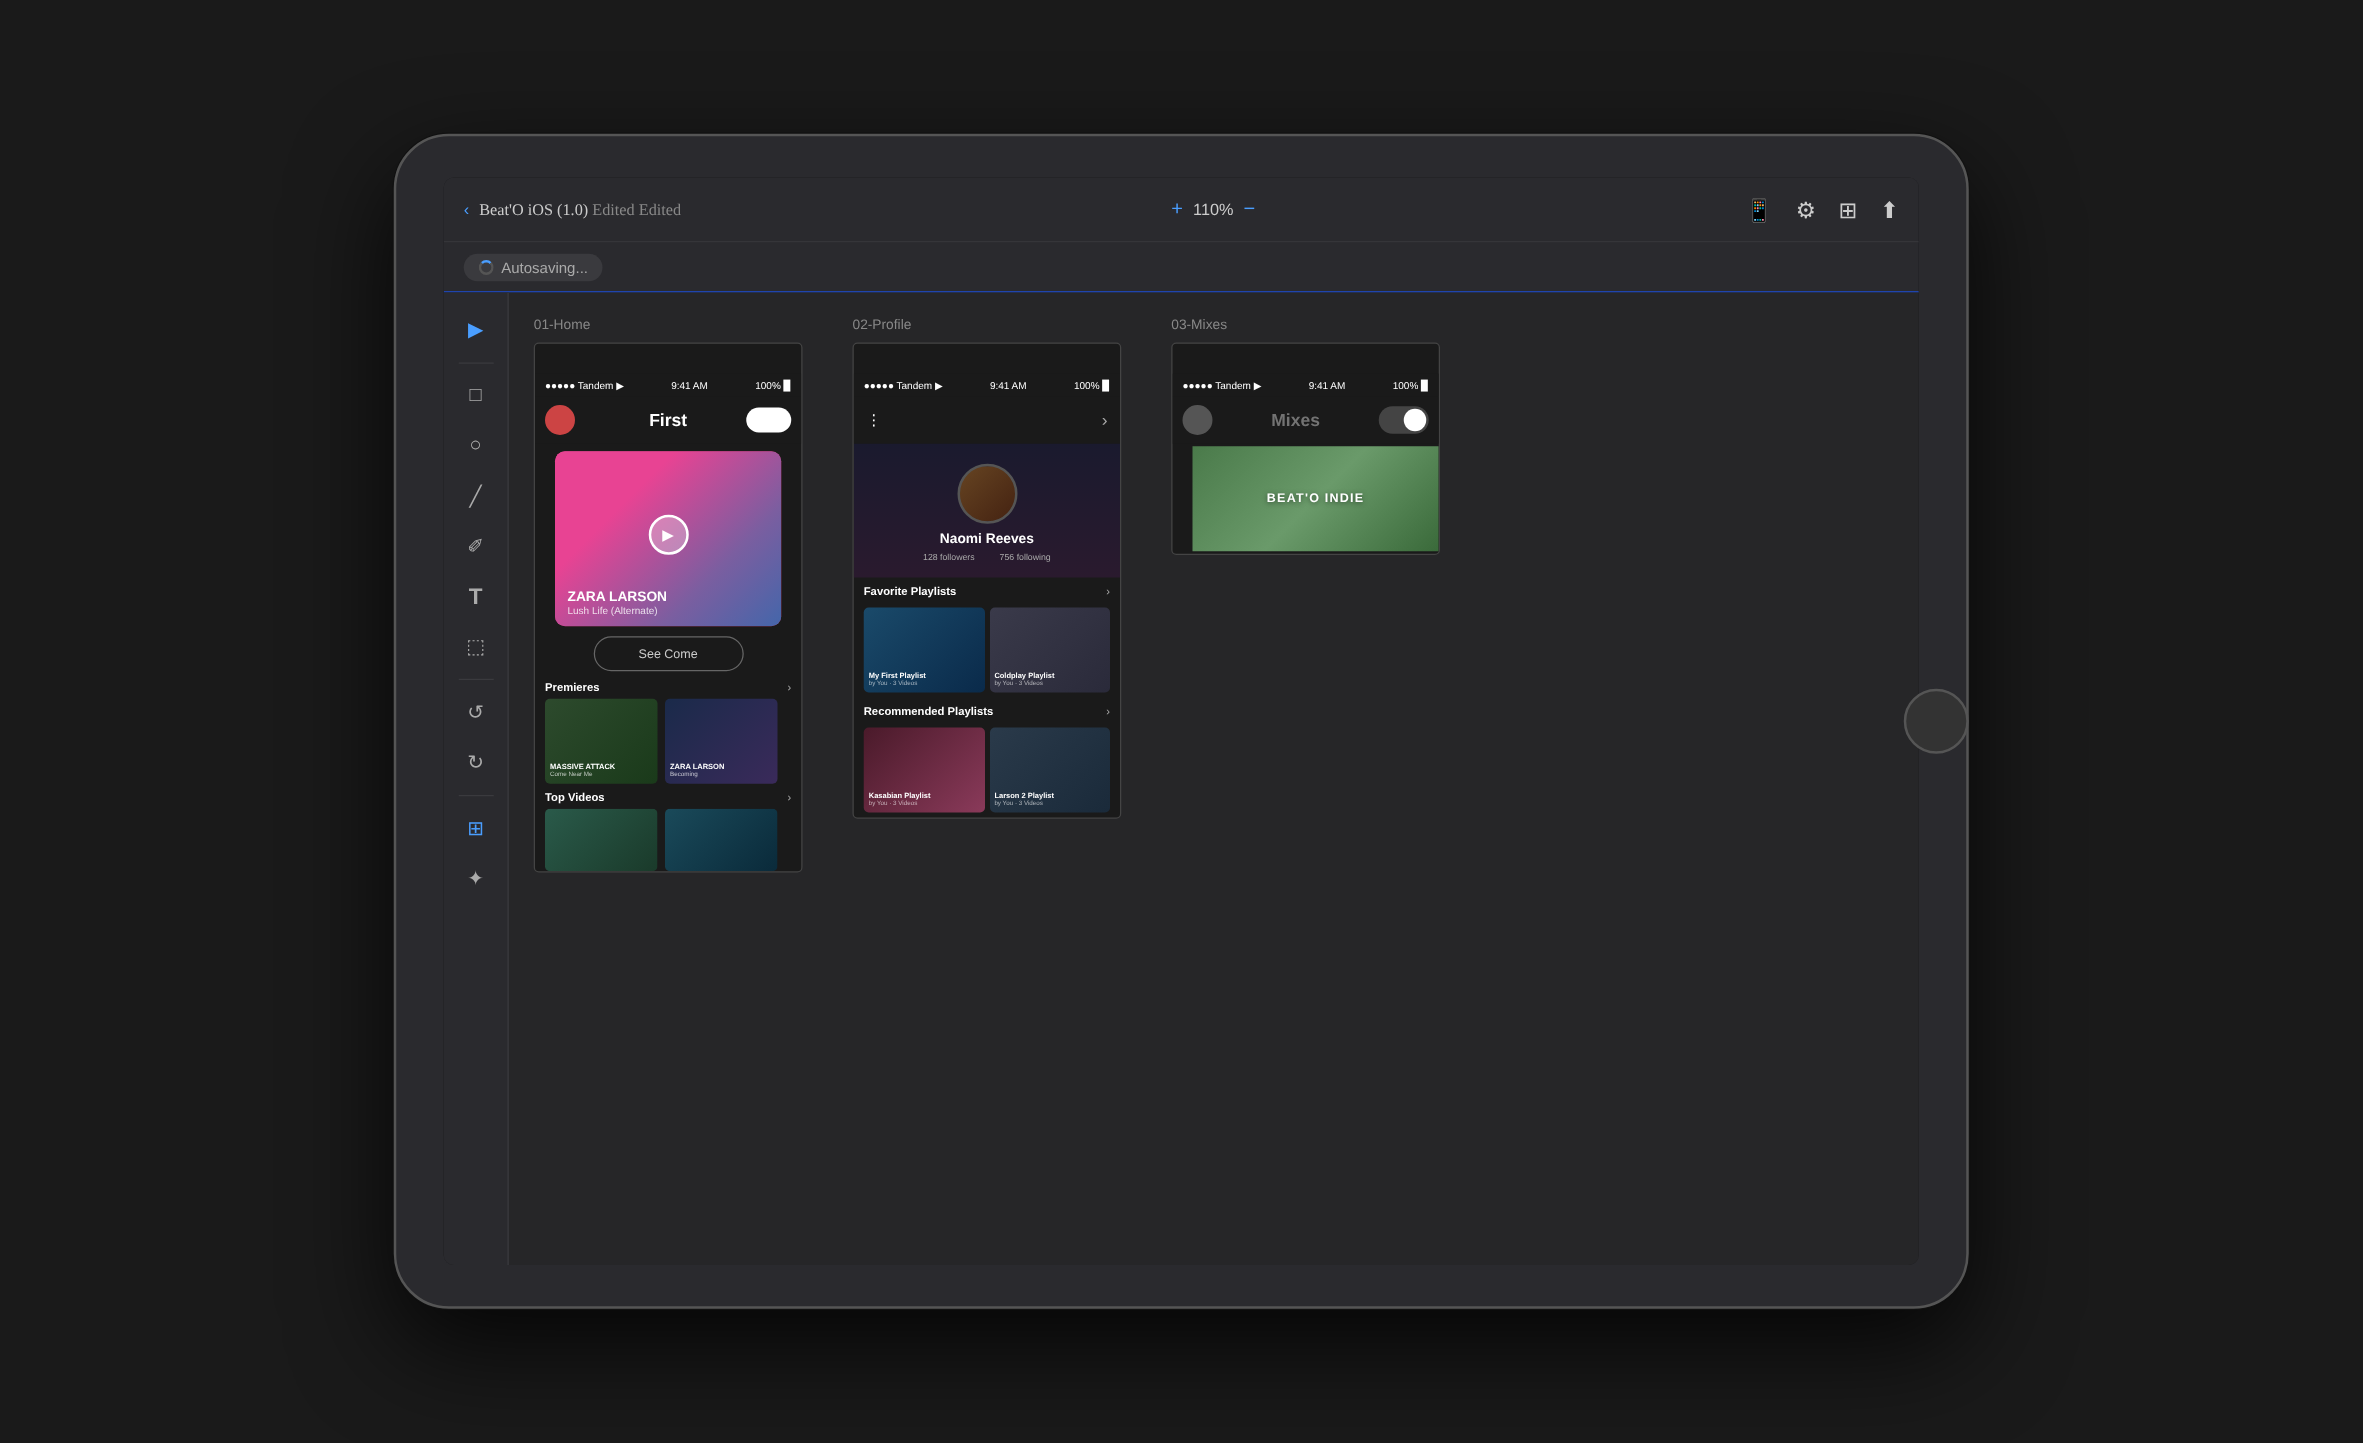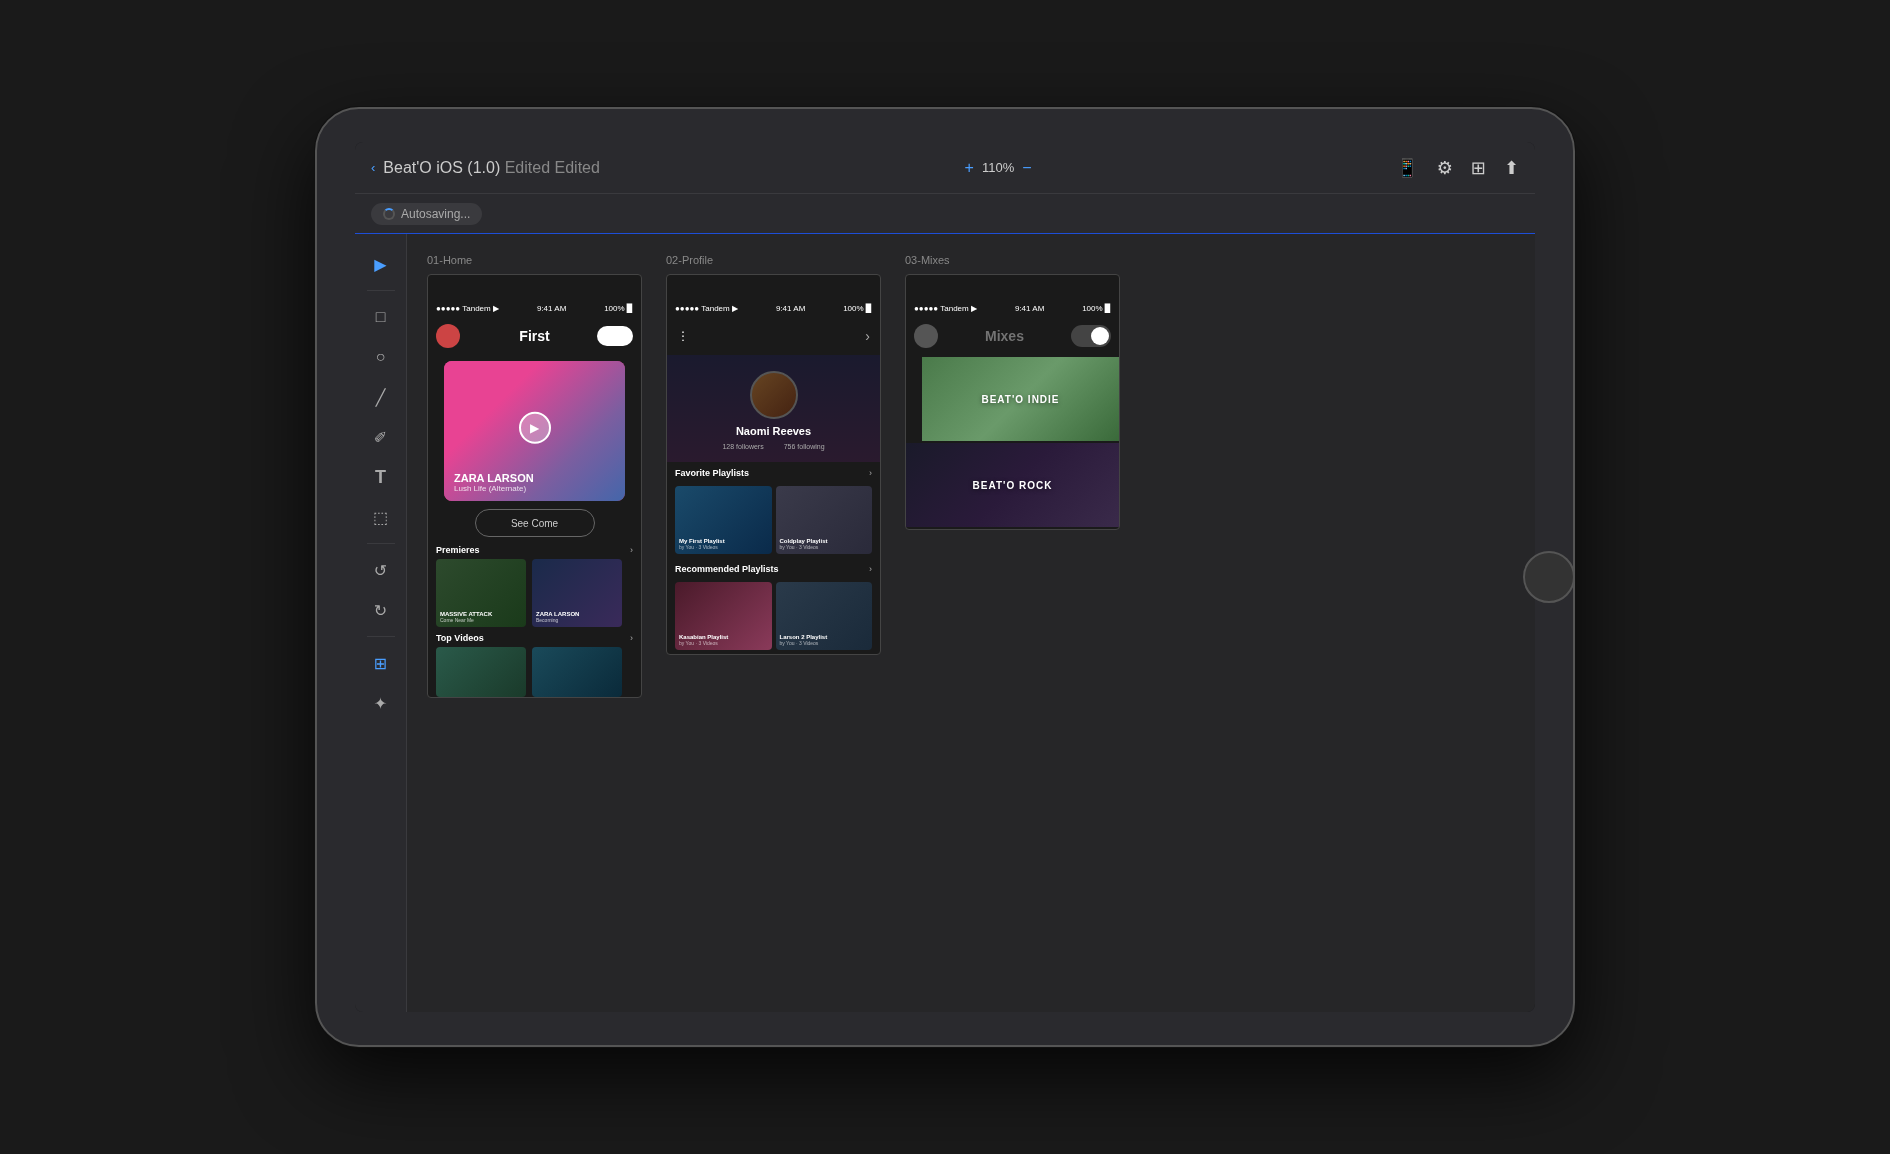--- a/index.html
+++ b/index.html
@@ -64,22 +64,23 @@
       display: flex;
       align-items: center;
       color: #4a9eff;
       font-size: 13px;
       gap: 4px;
       cursor: pointer;
     }
 
     .top-bar-title {
       color: #ccc;
-      font-size: 16px;
+      font-size: 13px;
       margin-left: 8px;
+      font-family: Liberation Serif, serif;
     }
 
     .top-bar-title span.edited {
       color: #888;
     }
 
     .zoom-controls {
       display: flex;
       align-items: center;
       gap: 8px;
@@ -175,21 +176,21 @@
       background: #3a3a3e;
       margin: 4px 0;
     }
 
     
     .canvas-area {
       flex: 1;
       overflow: auto;
       padding: 20px;
       display: flex;
-      gap: 24px;
+      gap: 40px;
       align-items: flex-start;
     }
 
     
     .screen-column {
       display: flex;
       flex-direction: column;
       gap: 8px;
     }
 
@@ -799,23 +800,20 @@
               <div class="mixes-avatar"></div>
               <span class="mixes-title">Mixes</span>
               <div class="mixes-toggle">
                 <div class="mixes-toggle-knob"></div>
               </div>
             </div>
 
             <div class="mix-card mix-bg-green">
               <span class="mix-label">BEAT'O INDIE</span>
             </div>
-            <div class="mix-card mix-bg-dark">
-              <span class="mix-label">BEAT'O ROCK</span>
-            </div>
           </div>
         </div>
 
       </div>
     </div>
 
   </div>
 </div>
 
 </body></html>

